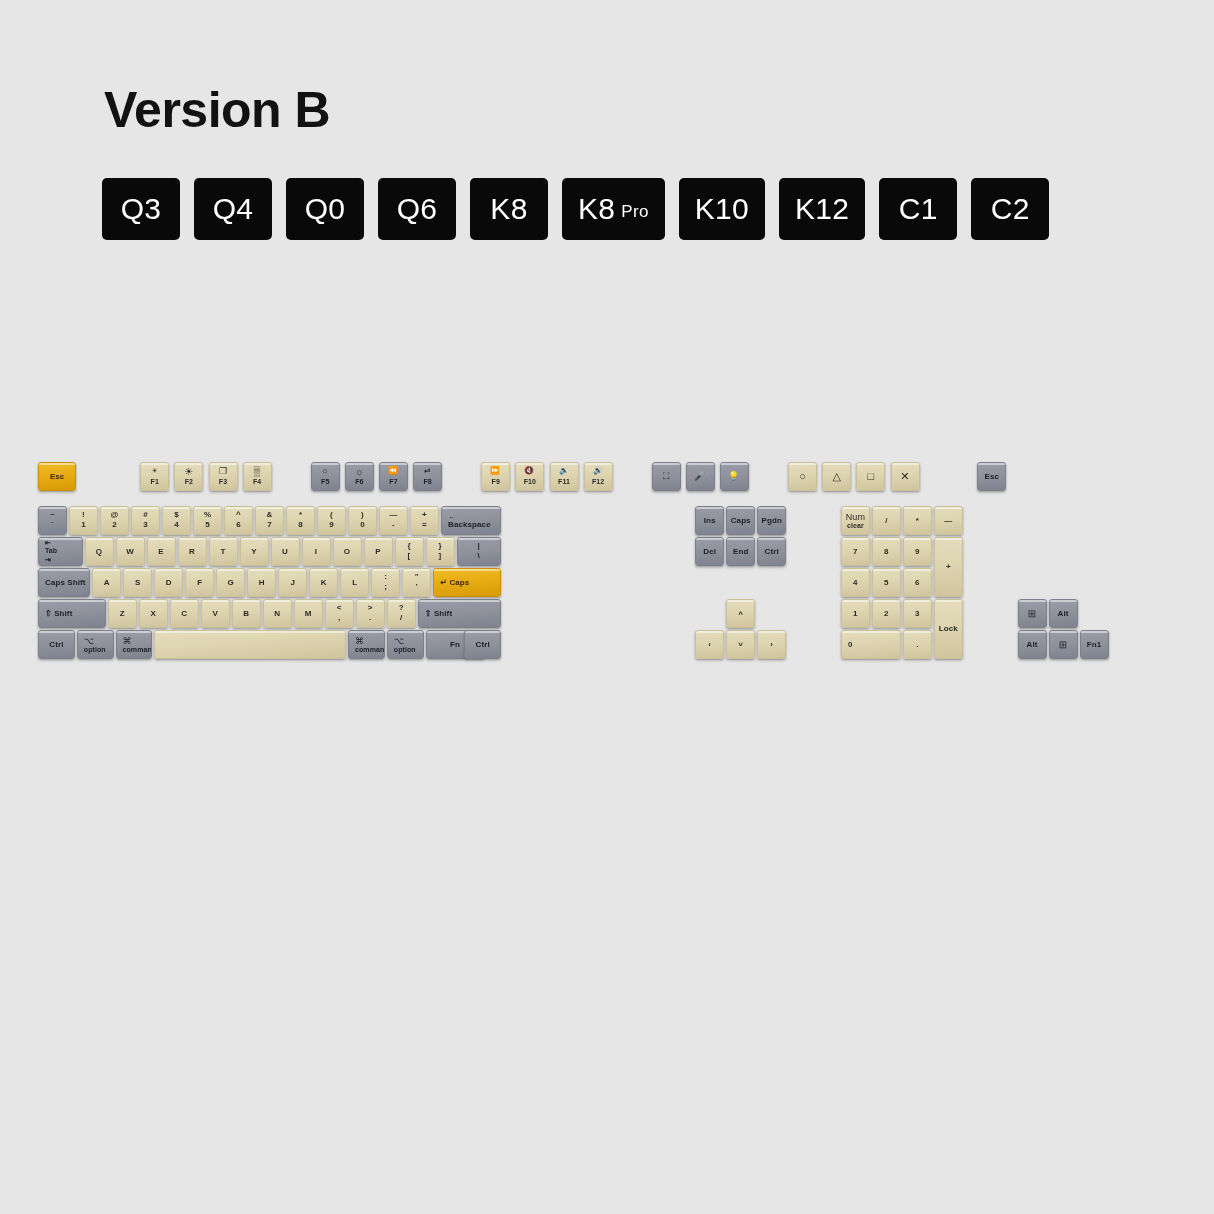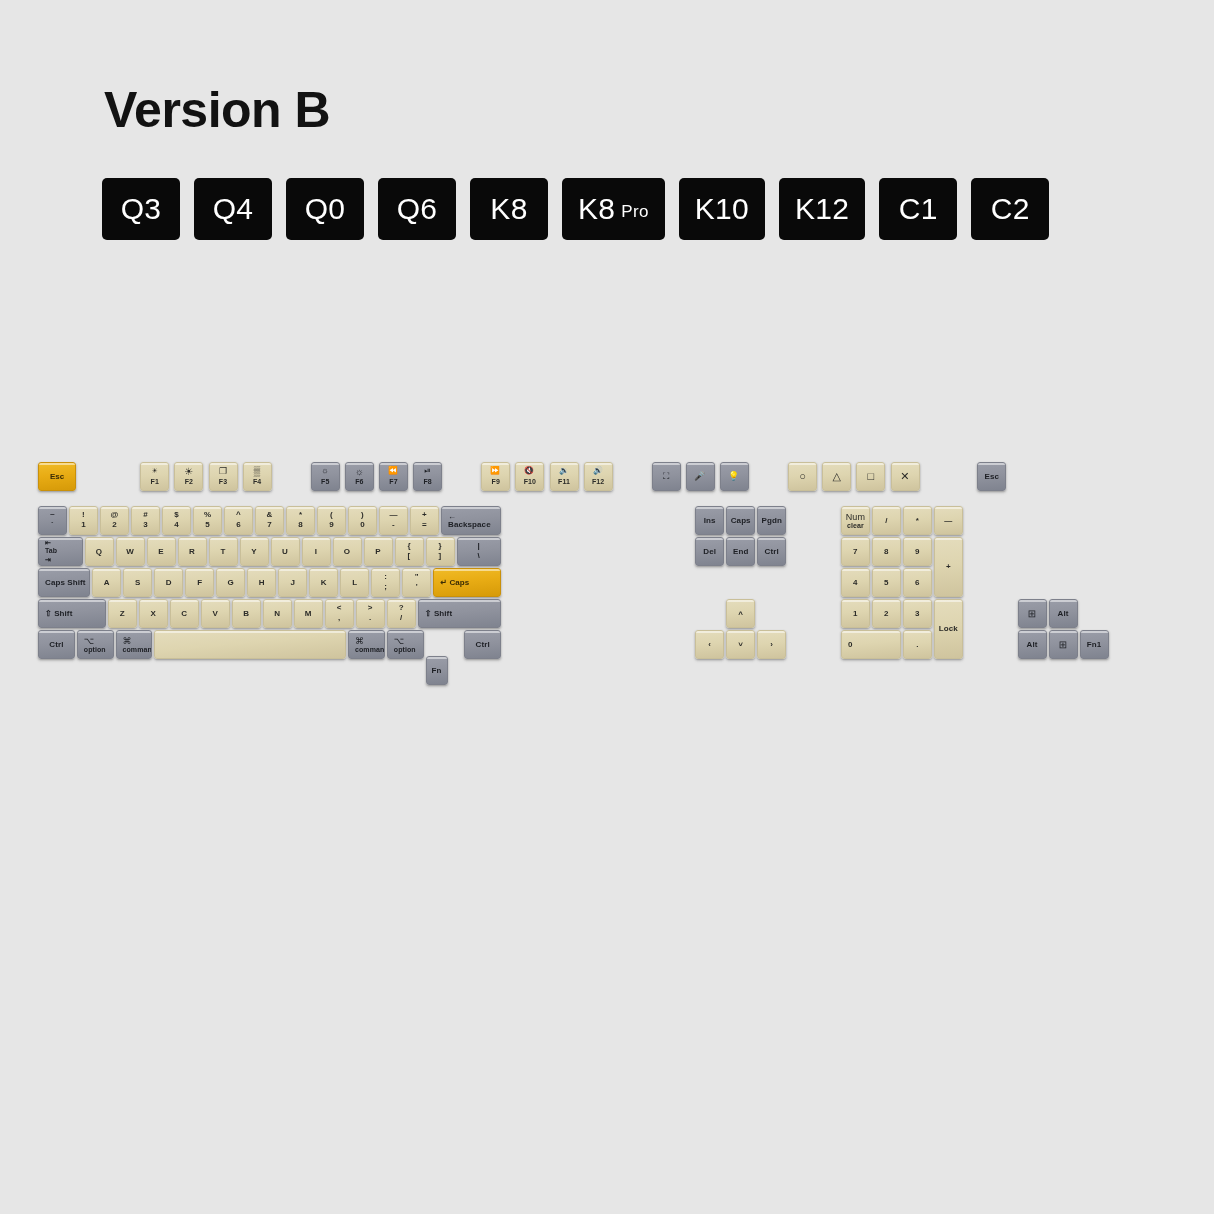--- a/index.html
+++ b/index.html
@@ -522,21 +522,21 @@
         <div style="font-size: 9px; font-weight: normal;">⌘</div>
         <div style="font-size: 7px;">command</div>
       </div>
     </div>
     <div class="key gray" style="left: 386.75px; top: 630.02px; width: 36.75px; height: 29px;">
       <div class="legend lg-center lg-left">
         <div style="font-size: 9px; font-weight: normal;">⌥</div>
         <div style="font-size: 7px;">option</div>
       </div>
     </div>
-    <div class="key gray" style="left: 425.5px; top: 630.02px; width: 22px; height: 29px; margin-top: 26px;">
+    <div class="key gray" style="left: 425.5px; top: 630.02px; width: 59px; height: 29px;">
       <div class="legend lg-center">Fn</div>
     </div>
     <div class="key gray" style="left: 464.25px; top: 630.02px; width: 36.75px; height: 29px;">
       <div class="legend lg-center">Ctrl</div>
     </div>
     <div class="key cream" style="left: 695.2px; top: 630.02px; width: 29px; height: 29px;">
       <div class="legend lg-center">‹</div>
     </div>
     <div class="key cream" style="left: 726.2px; top: 630.02px; width: 29px; height: 29px;">
       <div class="legend lg-center">˅</div>

